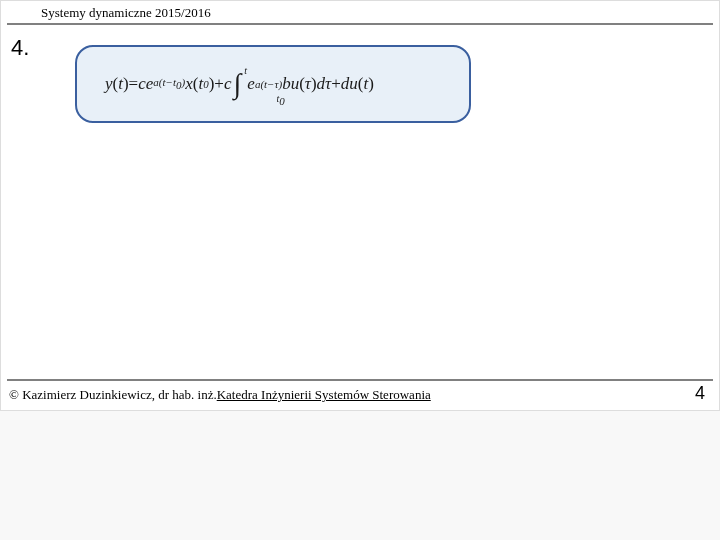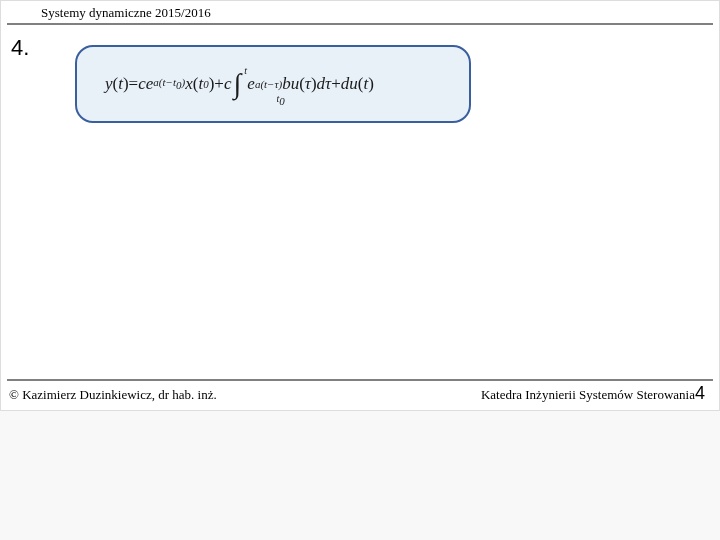--- a/index.html
+++ b/index.html
@@ -15,21 +15,21 @@
     .formula .rm { font-style: normal; }
     .formula sup { font-size: 11px; vertical-align: super; font-style: italic; line-height: 0; }
     .formula sub { font-size: 11px; vertical-align: sub; font-style: italic; line-height: 0; }
     .integral { display: inline-block; position: relative; font-size: 28px; font-style: normal; line-height: 0.6; margin: 0 2px; vertical-align: middle; }
     .int-up { position: absolute; top: -8px; right: -6px; font-size: 10px; font-style: italic; }
     .int-lo { position: absolute; bottom: -10px; left: 4px; font-size: 10px; font-style: italic; margin-left: 39px; }
     .footer { position: absolute; bottom: 0; left: 0; right: 0; border-radius: 13px; }
     .footer-line { border: none; border-top: 2px solid #808080; margin: 0 6px 2px 6px; }
     .footer-row { display: flex; justify-content: space-between; align-items: baseline; padding: 0 8px 6px 8px; font-size: 13px; color: #000; }
     .footer-left { white-space: nowrap; }
-    .footer-center { text-align: right; flex: 1; white-space: nowrap; }
+    .footer-center { text-align: left; flex: 1; white-space: nowrap; text-decoration: underline; }
     .footer-right { font-size: 18px; font-family: Arial, sans-serif; color: #000; padding-right: 6px; }
   </style>
 </head>
 <body>
 
 <div class="slide">
 
   <div class="header">
     <div class="header-left">Systemy dynamiczne 2015/2016</div>
   </div>

